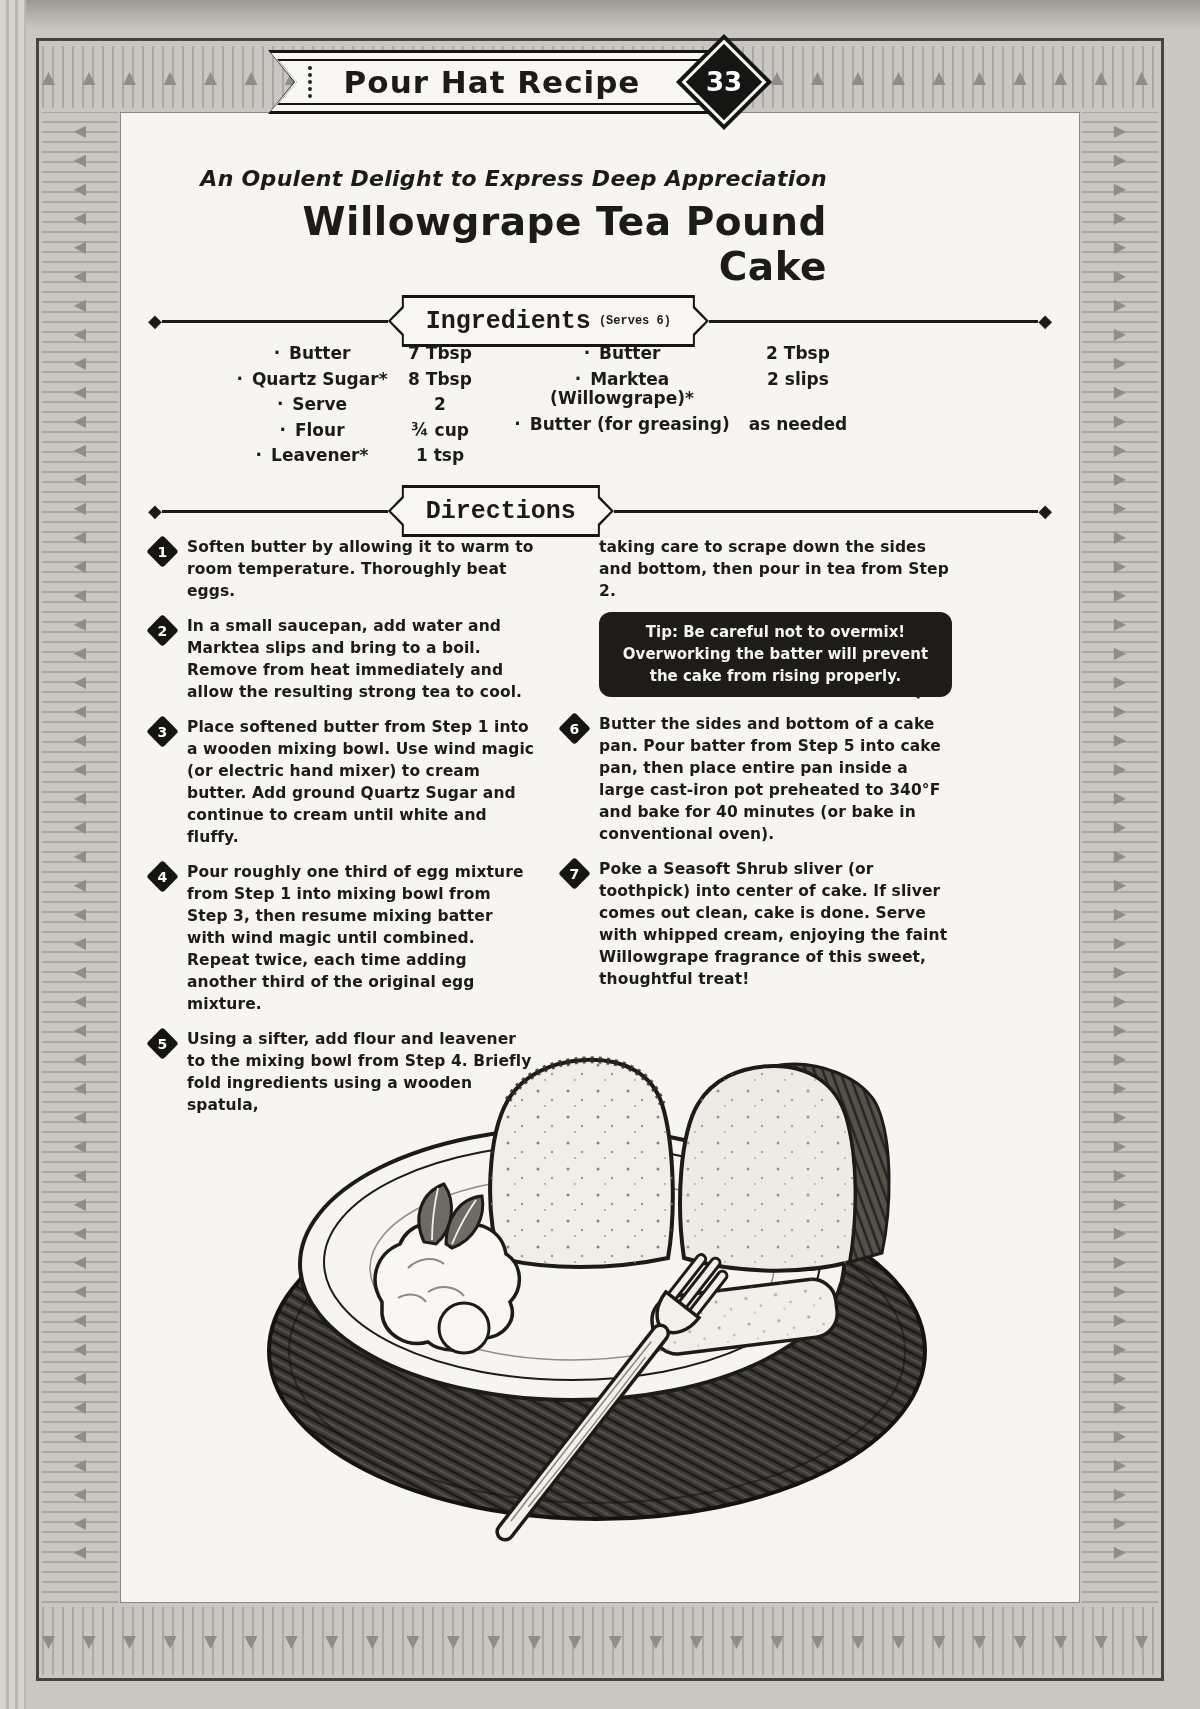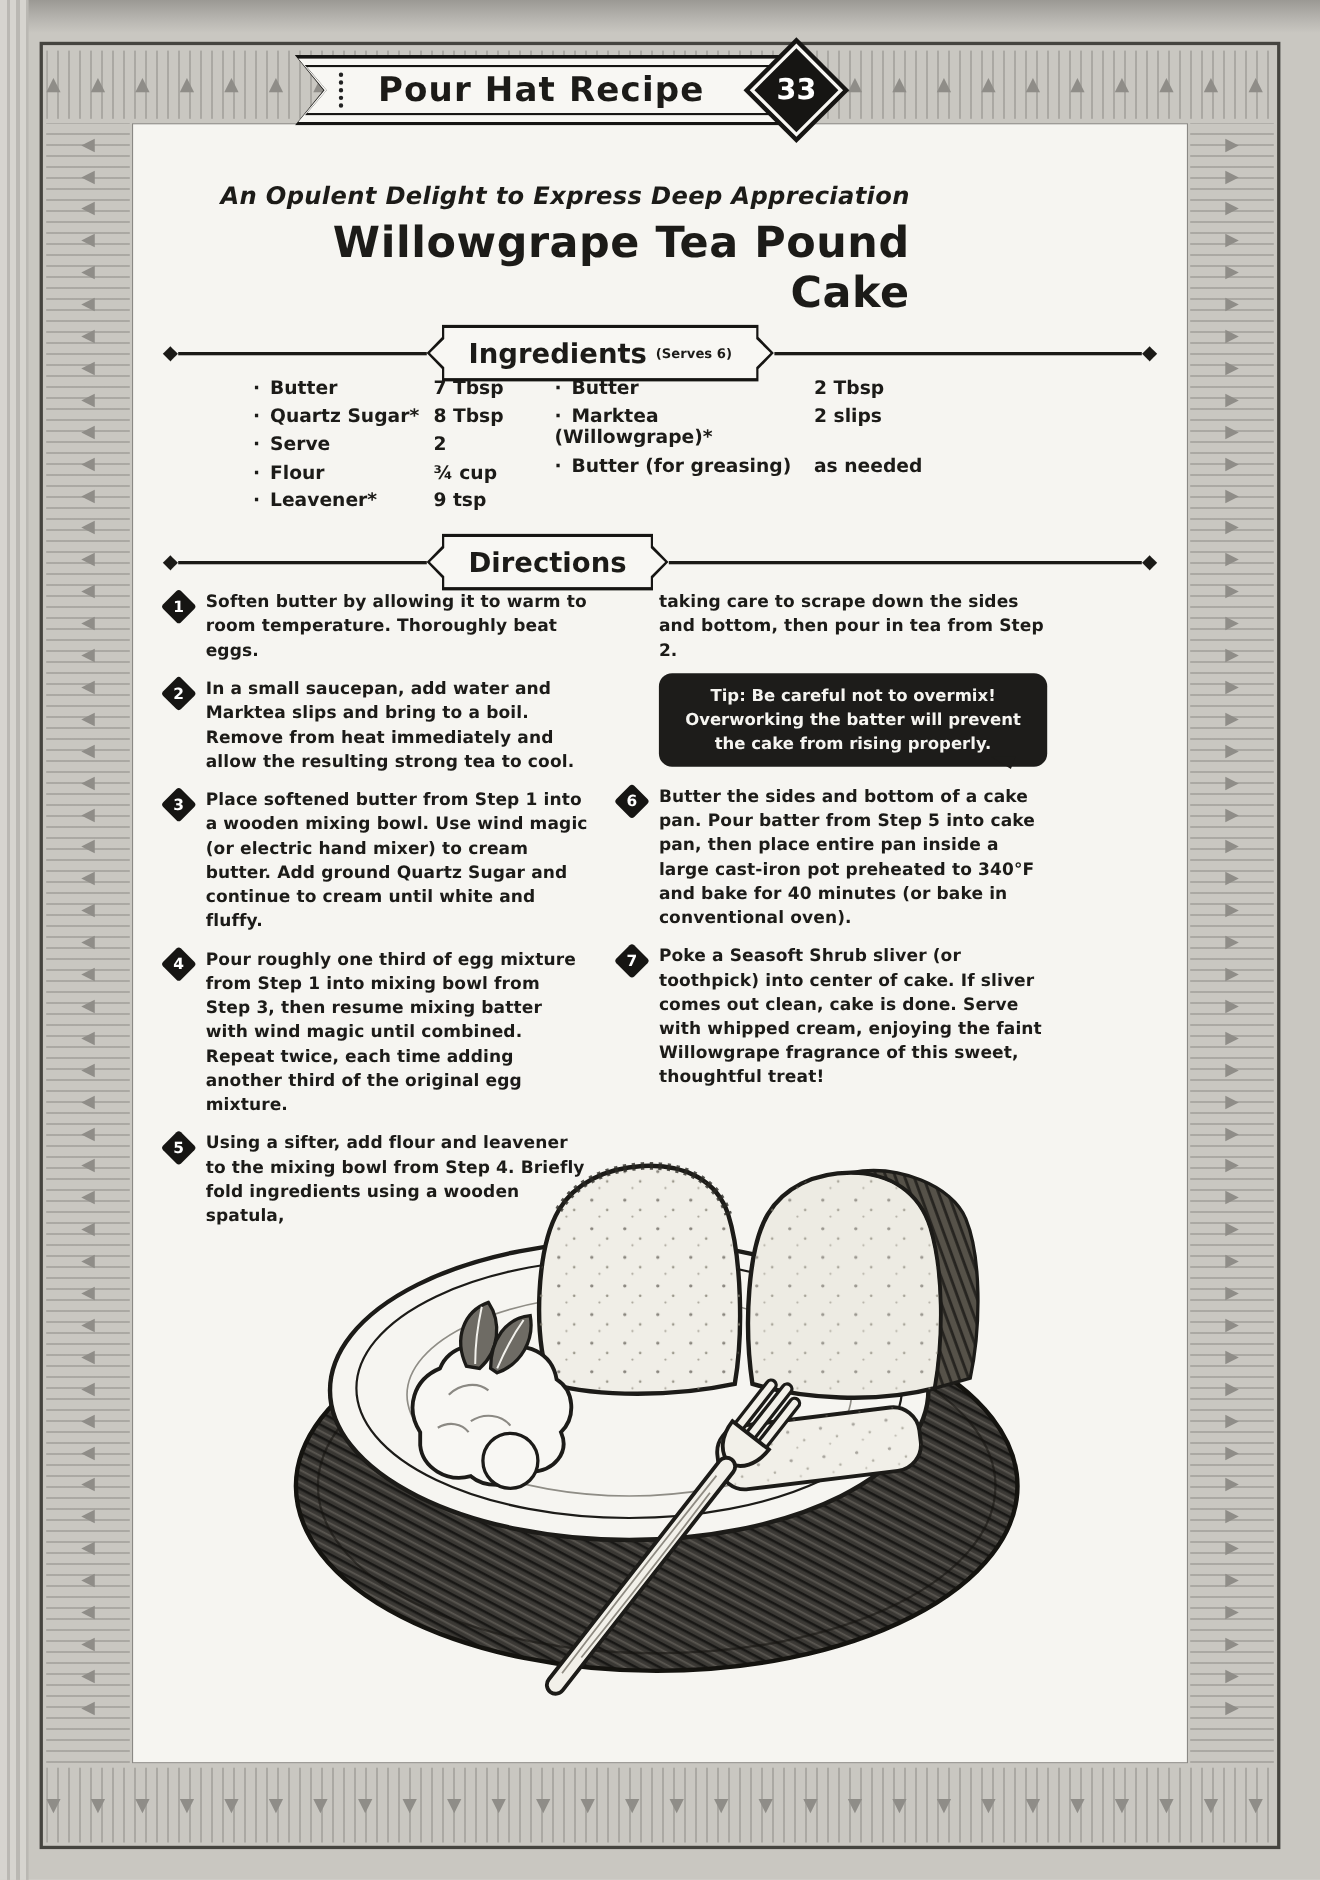--- a/index.html
+++ b/index.html
@@ -53,26 +53,26 @@
   .rule-line{height:3px;background:#1b1a17;}
   .rl-left{width:25%;} .rl-right{flex:1;}
   .rule-diamond{font-size:18px;color:#1b1a17;line-height:1;flex:none;}
   .plaque{position:relative;flex:none;height:52px;}
   .plq{position:absolute;}
   .plq1{inset:0;background:#161513;
     clip-path:polygon(14px 0,calc(100% - 14px) 0,calc(100% - 14px) 22%,100% 50%,calc(100% - 14px) 78%,calc(100% - 14px) 100%,14px 100%,14px 78%,0 50%,14px 22%);}
   .plq2{inset:3px;background:#f8f7f3;
     clip-path:polygon(13px 0,calc(100% - 13px) 0,calc(100% - 13px) 22%,100% 50%,calc(100% - 13px) 78%,calc(100% - 13px) 100%,13px 100%,13px 78%,0 50%,13px 22%);}
   .plaque-label{position:relative;display:flex;align-items:baseline;justify-content:space-between;gap:8px;
-        height:100%;padding:0 38px;align-items:center;}
+        height:100%;padding:0 38px;align-items:center;font-family:Liberation Mono, monospace;}
   .plaque-label .big{font-size:25px;font-weight:bold;}
   .plaque-label .small{font-size:12px;font-weight:bold;}
 
   
-  .ing-cols{position:absolute;left:230px;top:344px;display:flex;gap:18px;z-index:2;}
+  .ing-cols{position:absolute;left:230px;top:344px;display:flex;gap:18px;z-index:2;text-align:center;}
   .ing-col{display:flex;flex-direction:column;gap:6px;}
   .ing-row{display:flex;font-size:17px;font-weight:bold;line-height:1.15;}
   .ing-row .nm::before{content:"·";margin-right:9px;}
   .col-a .nm{width:164px;} .col-a .amt{width:92px;}
   .col-b .nm{width:236px;} .col-b .amt{width:116px;}
 
   
   .dir-cols{position:absolute;left:148px;top:536px;display:flex;gap:24px;z-index:2;}
   .dir-col-left{width:388px;} .dir-col-right{width:398px;}
   .step{display:flex;margin-bottom:13px;}
@@ -152,21 +152,21 @@
       <div class="ing-row">
           <span class="nm">Serve</span>
           <span class="amt">2</span>
         </div>
       <div class="ing-row">
           <span class="nm">Flour</span>
           <span class="amt">¾ cup</span>
         </div>
       <div class="ing-row">
           <span class="nm">Leavener*</span>
-          <span class="amt">9 tsp</span>
+          <span class="amt">1 tsp</span>
         </div>
     </div>
     <div class="ing-col col-b">
       <div class="ing-row">
           <span class="nm">Butter</span>
           <span class="amt">2 Tbsp</span>
         </div>
       <div class="ing-row">
           <span class="nm">Marktea (Willowgrape)*</span>
           <span class="amt">2 slips</span>

